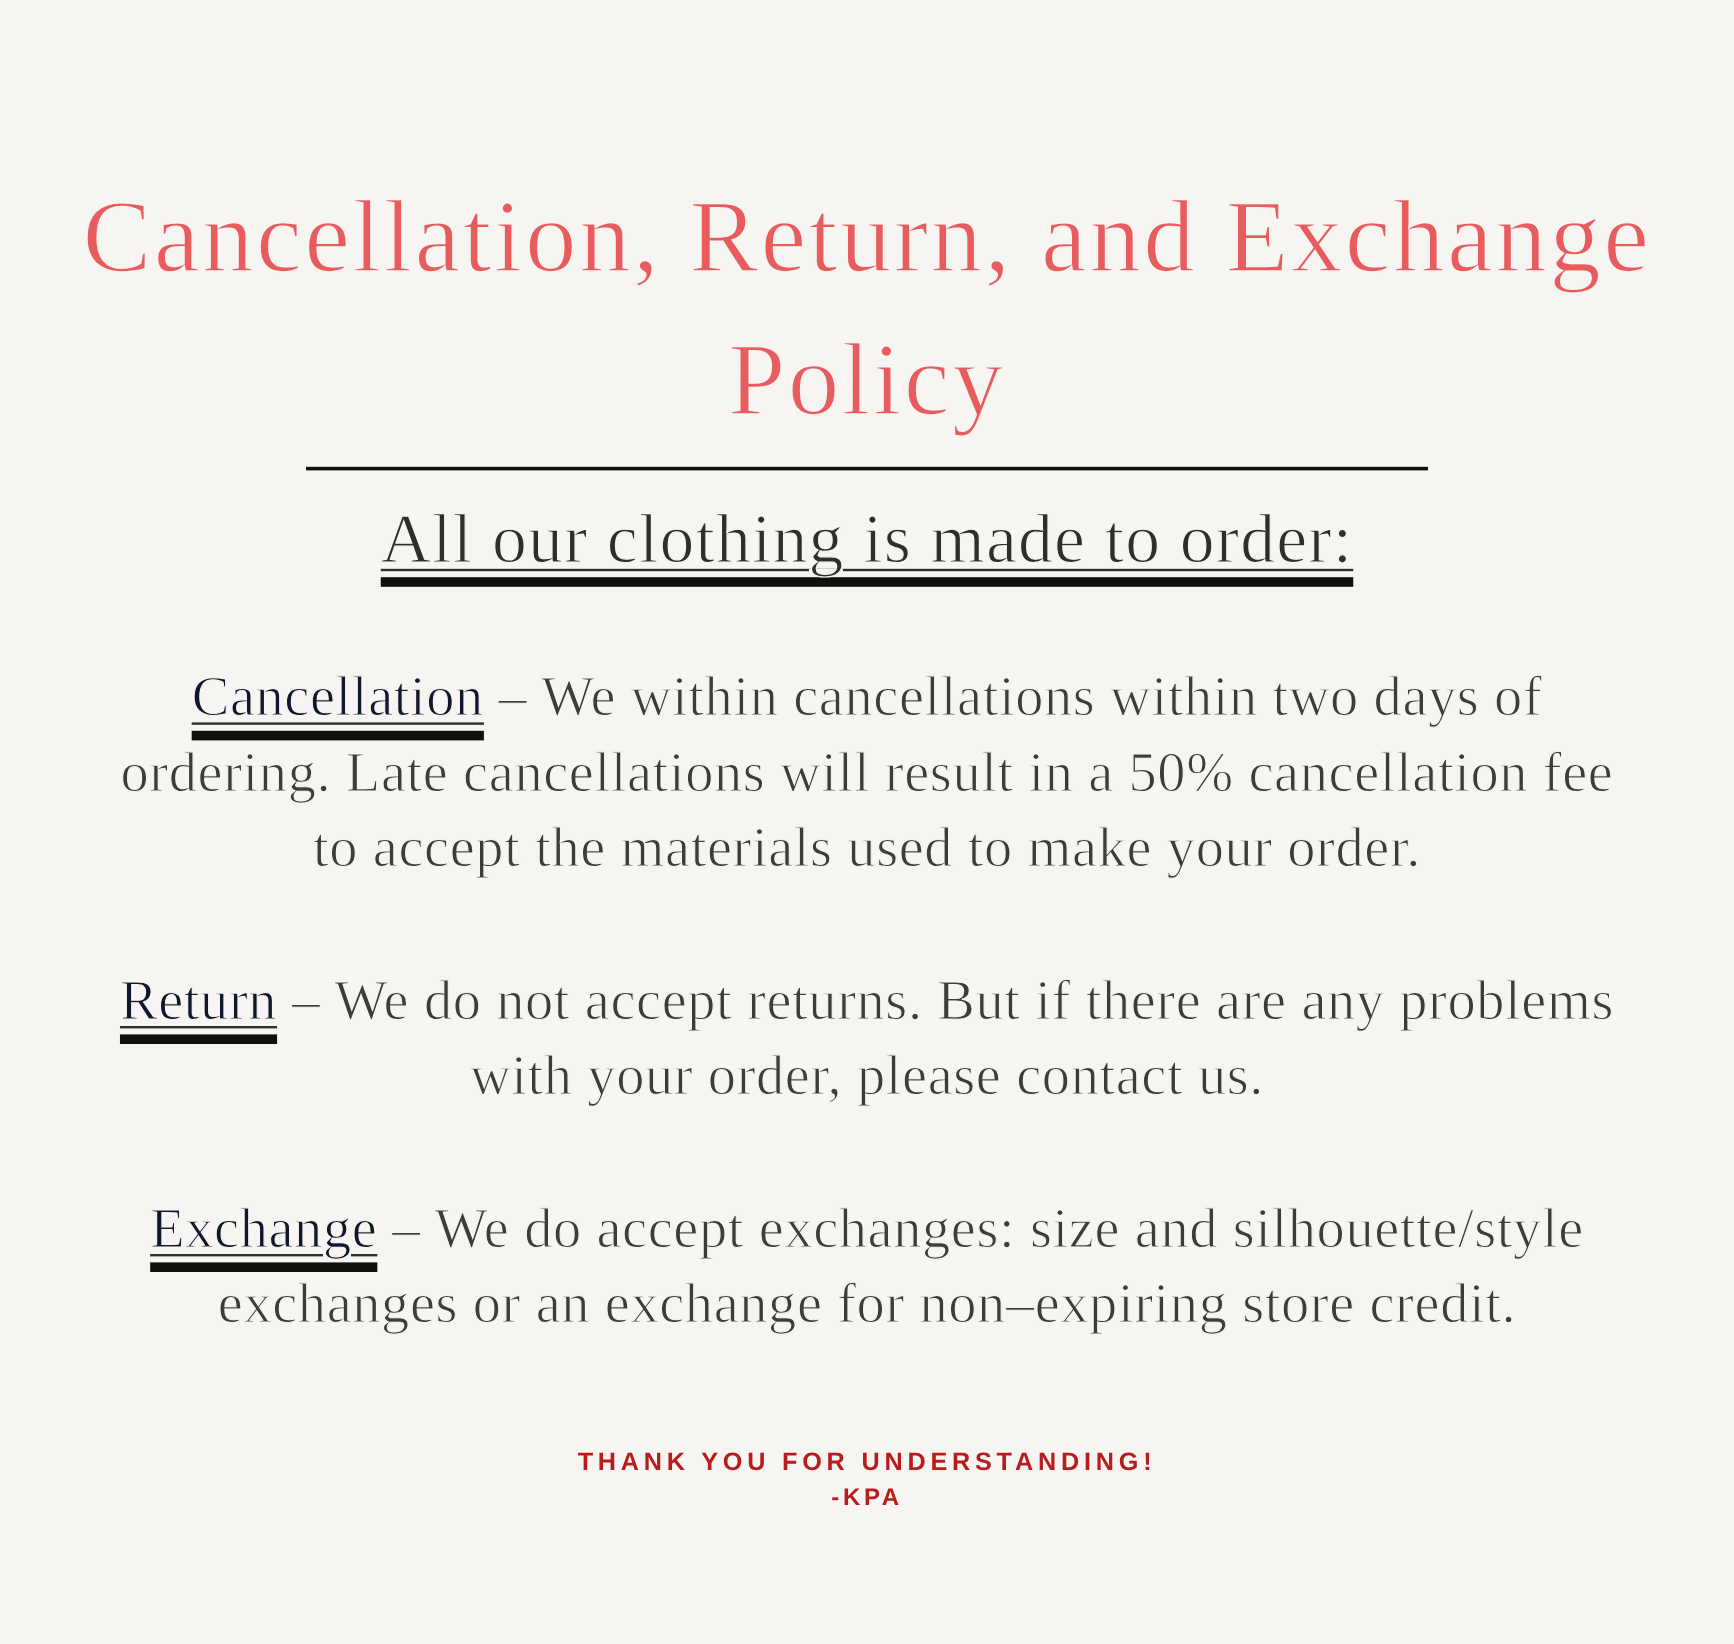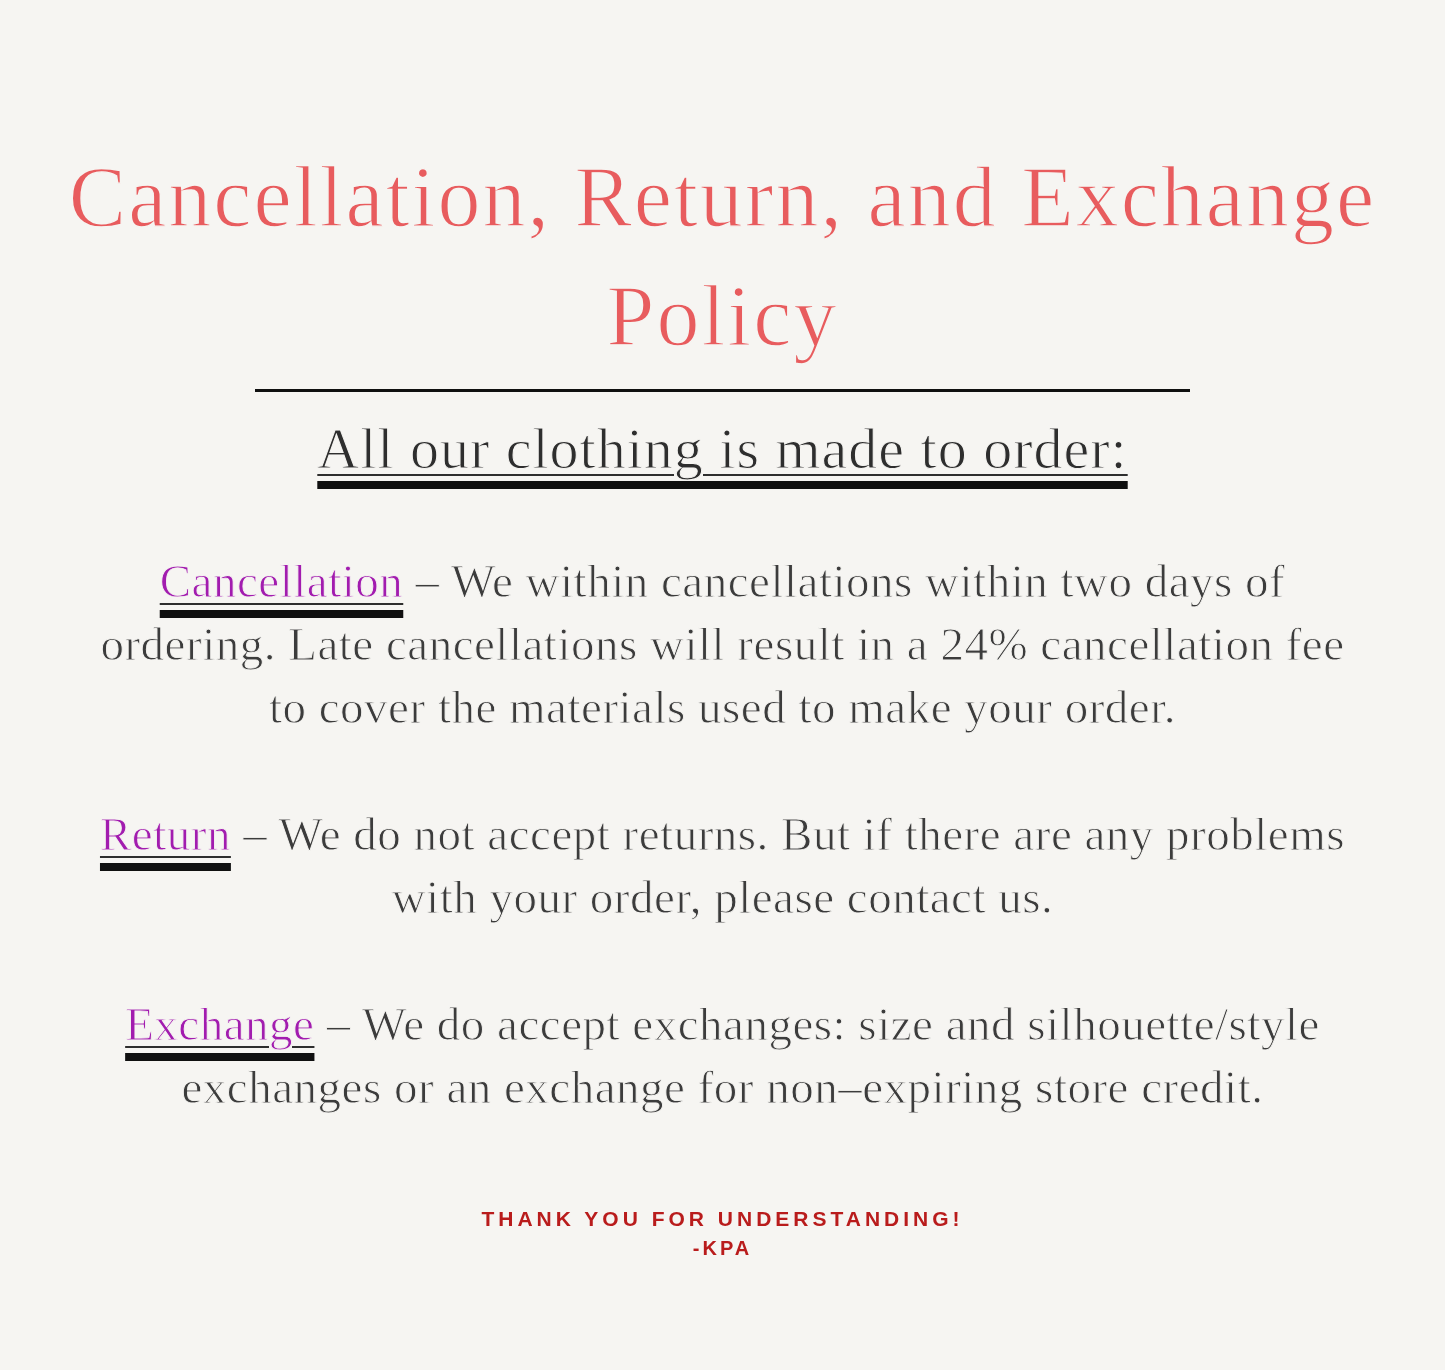--- a/index.html
+++ b/index.html
@@ -67,21 +67,21 @@
     margin:0 auto;
     font-size:47px;
     line-height:1.34;
     letter-spacing:0.5px;
     color:var(--ink);
     -webkit-text-stroke:0.9px var(--bg);
   }
   .section.first{ margin-top:66px; }
   .section + .section{ margin-top:64px; }
   .pline{ display:block; white-space:nowrap; }
-  .heading{ color:#a21caf; }
+  .heading{ color:#0f172a; }
   
   .footer{
     margin-top:88px;
     font-family:"Liberation Sans", sans-serif;
     color:#b91c1c;
   }
   .footer-thanks{
     font-size:21px;
     font-weight:600;
     letter-spacing:4px;
@@ -102,22 +102,22 @@
     <span class="title-line">Cancellation, Return, and Exchange</span>
     <span class="title-line">Policy</span>
   </h1>
 
   <div class="divider"></div>
 
   <h2 class="subtitle"><span class="u-outer"><span class="u-inner">All our clothing is made to order:</span></span></h2>
 
   <p class="section first">
     <span class="pline"><span class="heading u-outer"><span class="u-inner">Cancellation</span></span><span> – We within cancellations within two days of</span></span>
-    <span class="pline">ordering. Late cancellations will result in a 24% cancellation fee</span>
-    <span class="pline">to cover the materials used to make your order.</span>
+    <span class="pline">ordering. Late cancellations will result in a 50% cancellation fee</span>
+    <span class="pline">to accept the materials used to make your order.</span>
   </p>
 
   <p class="section">
     <span class="pline"><span class="heading u-outer"><span class="u-inner">Return</span></span><span> – We do not accept returns. But if there are any problems</span></span>
     <span class="pline">with your order, please contact us.</span>
   </p>
 
   <p class="section">
     <span class="pline"><span class="heading u-outer"><span class="u-inner">Exchange</span></span><span> – We do accept exchanges: size and silhouette/style</span></span>
     <span class="pline">exchanges or an exchange for non–expiring store credit.</span>

